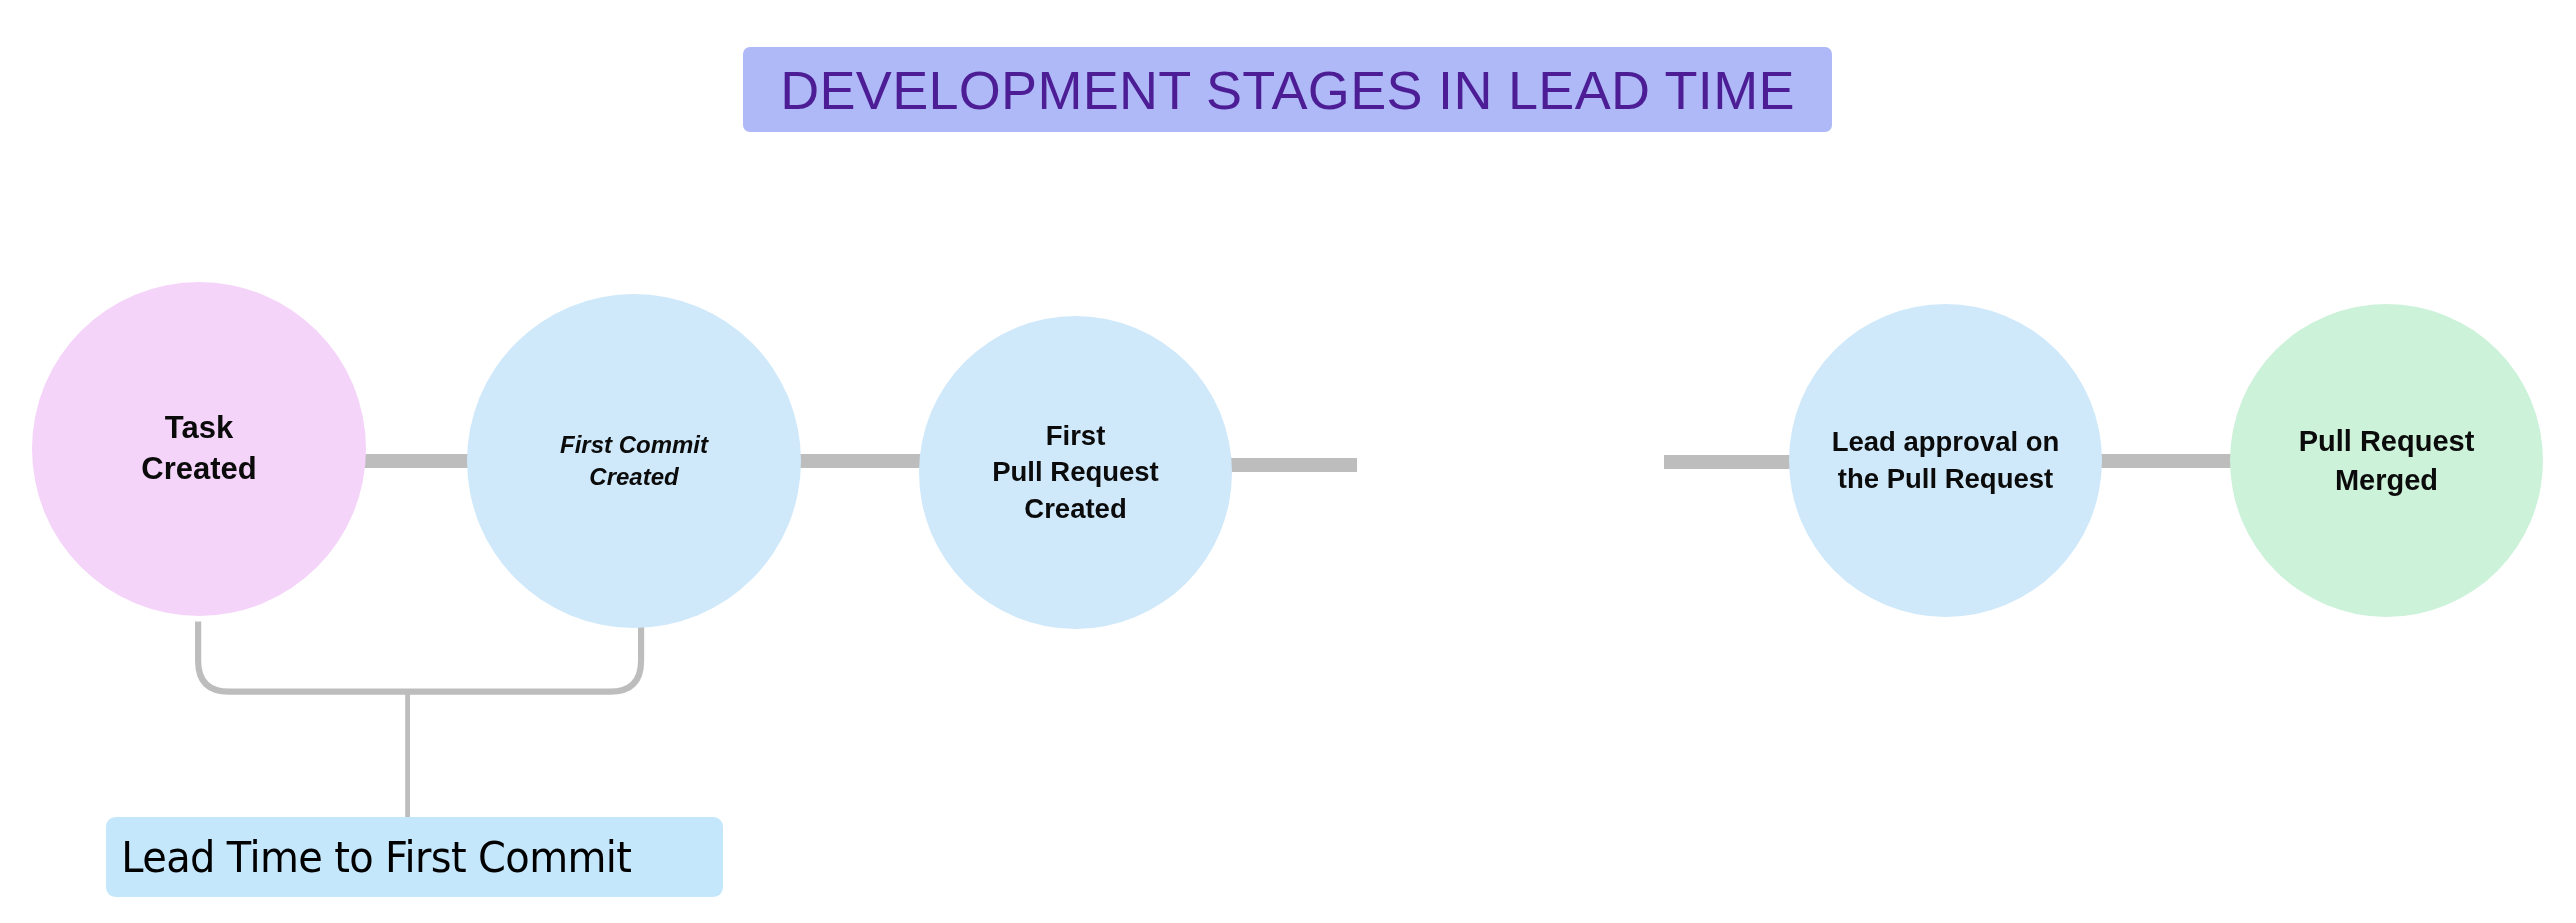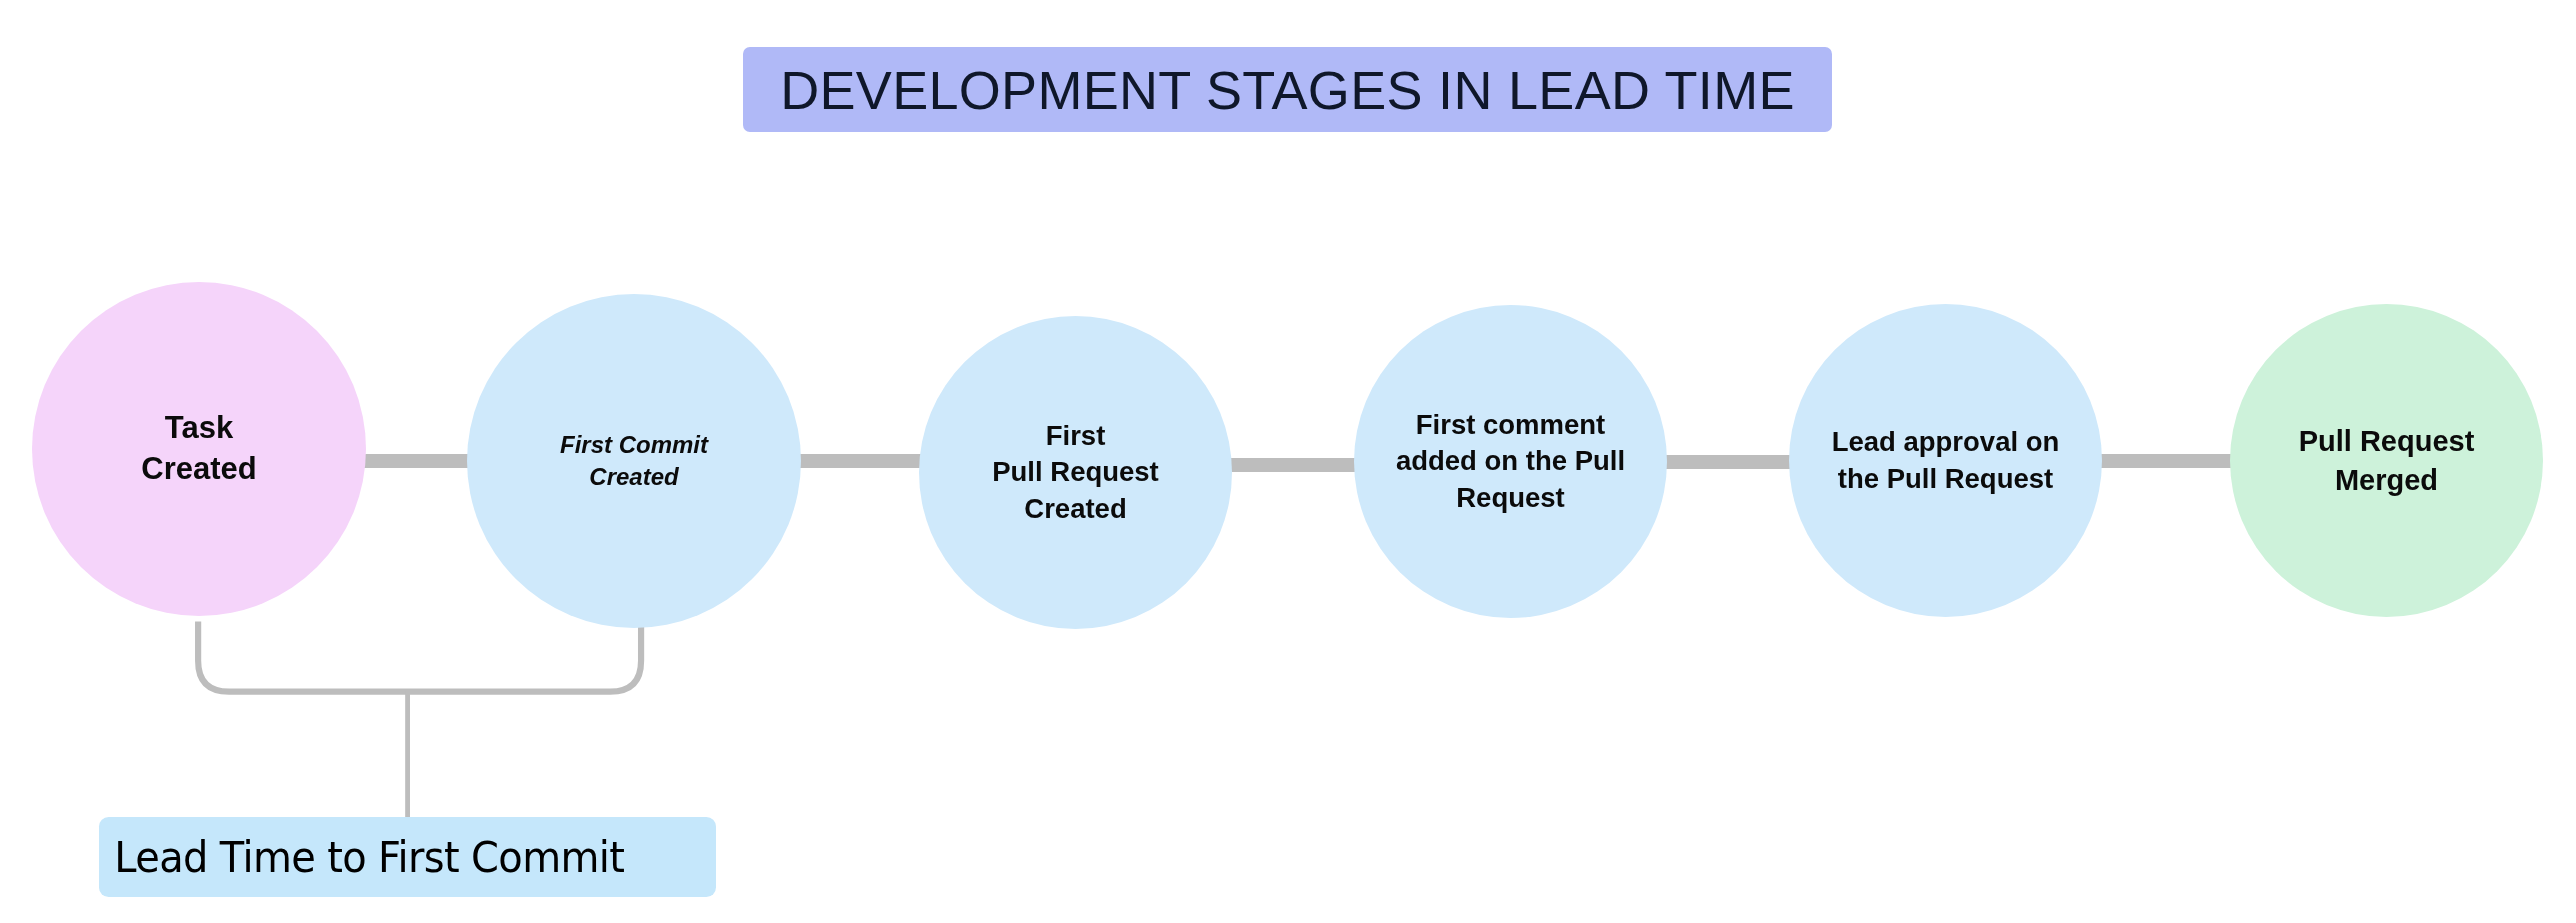--- a/index.html
+++ b/index.html
@@ -78,21 +78,21 @@
     top: 0;
     width: 2576px;
     height: 923px;
     z-index: 1;
     pointer-events: none;
   }
 
   
   #lead-time-box {
     position: absolute;
-    left: 99px;
+    left: 106px;
     top: 817px;
     width: 617px;
     height: 80px;
     background: #c5e7fb;
     border-radius: 9.6px;
     display: flex;
     align-items: center;
     z-index: 3;
     box-sizing: border-box;
   }
@@ -107,21 +107,21 @@
     transform: scaleX(0.93);
     transform-origin: left center;
   }
 </style>
 </head>
 <body style="background: rgb(255, 255, 255);">
 
 <div id="canvas" style="background: rgb(255, 255, 255);">
 
   <div id="title-banner" style="background: rgb(176, 185, 247);">
-    <span id="title-text" style="color: #0f172a;">DEVELOPMENT STAGES IN LEAD TIME</span>
+    <span id="title-text" style="color: #4c1d95;">DEVELOPMENT STAGES IN LEAD TIME</span>
   </div>
 
   <div class="connector" style="left: 363px; top: 454px; width: 106px; background: rgb(189, 189, 189);"></div>
   <div class="connector" style="left: 798px; top: 454px; width: 124px; background: rgb(189, 189, 189);"></div>
   <div class="connector" style="left: 1229px; top: 458px; width: 128px; background: rgb(189, 189, 189);"></div>
   <div class="connector" style="left: 1664px; top: 455px; width: 128px; background: rgb(189, 189, 189);"></div>
   <div class="connector" style="left: 2099px; top: 454px; width: 135px; background: rgb(189, 189, 189);"></div>
 
   <svg id="bracket-layer" viewBox="0 0 3750 1344" xmlns="http://www.w3.org/2000/svg">
     <path id="bracket-path" fill="none" stroke-linecap="butt" stroke-linejoin="round" d="M 288 905 L 288 962 Q 288 1007 333 1007 L 888 1007 Q 933 1007 933 962 L 933 905" stroke="#bdbdbd" stroke-width="9"></path>
@@ -134,25 +134,20 @@
   </div>
   <div class="stage-node" style="left: 467px; top: 294px; width: 334px; height: 334px; background: rgb(207, 233, 251);">
     <span class="stage-label" style="font-size: 24px; font-style: italic;">First Commit
 Created</span>
   </div>
   <div class="stage-node" style="left: 919px; top: 316px; width: 313px; height: 313px; background: rgb(207, 233, 251);">
     <span class="stage-label" style="font-size: 27.5px;">First
 Pull Request
 Created</span>
   </div>
-  <div class="stage-node" style="left: 1354px; top: 305px; width: 313px; height: 313px; background: rgb(207, 233, 251);">
-    <span class="stage-label" style="font-size: 27.5px;">First comment
-added on the Pull
-Request</span>
-  </div>
   <div class="stage-node" style="left: 1789px; top: 304px; width: 313px; height: 313px; background: rgb(207, 233, 251);">
     <span class="stage-label" style="font-size: 27.5px;">Lead approval on
 the Pull Request</span>
   </div>
   <div class="stage-node" style="left: 2230px; top: 304px; width: 313px; height: 313px; background: rgb(205, 242, 218);">
     <span class="stage-label" style="font-size: 29px;">Pull Request
 Merged</span>
   </div>
 
   <div id="lead-time-box" style="background: rgb(197, 231, 251);">

